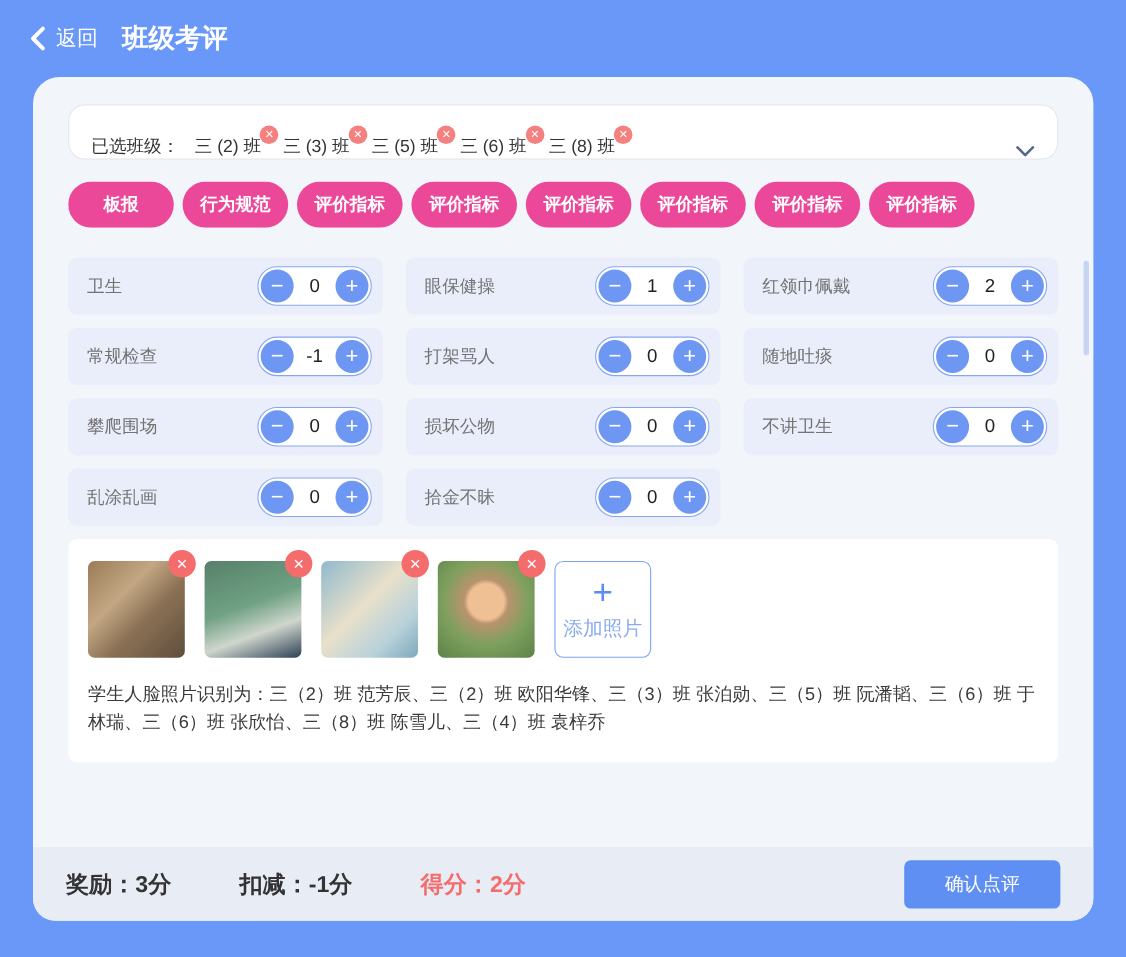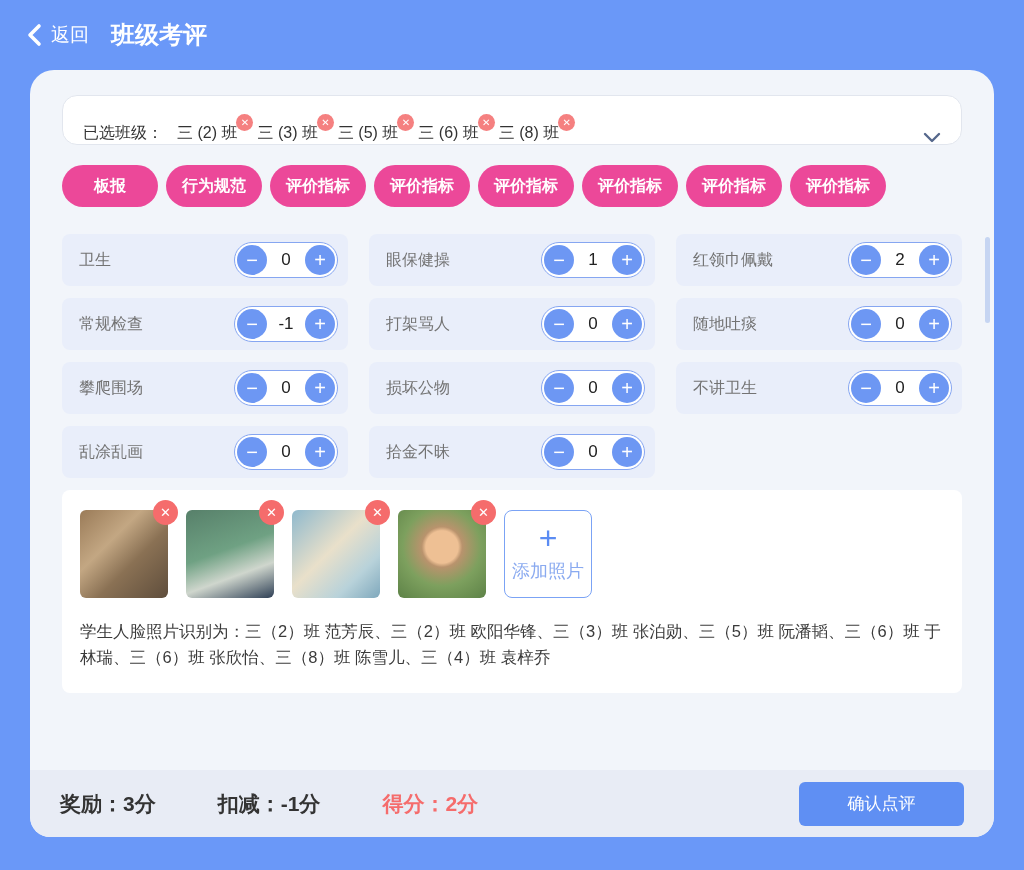--- a/index.html
+++ b/index.html
@@ -71,21 +71,21 @@
                cursor:pointer; gap:8px; }
   .add-plus { color:#5b8cf3; font-size:32px; line-height:26px; }
   .add-label { color:#8aaaf0; font-size:18px; }
   .recog-text { margin-top:20px; font-size:16.5px; color:#3a3a3a; line-height:1.6; }
 
   
   .footer { position:absolute; left:0; bottom:0; width:100%; height:67px; background:#e8ecf5;
             border-radius:0 0 20px 20px; display:flex; align-items:center; padding:0 30px; }
   .score-item { font-size:21px; font-weight:bold; color:#333; margin-right:62px; }
   .score-item.red { color:#f56c6c; }
-  .confirm-btn { margin-left:auto; width:165px; height:44px; background:#5f8ff3; color:#fff;
+  .confirm-btn { margin-left:auto; width:142px; height:44px; background:#5f8ff3; color:#fff;
                  border:none; border-radius:6px; font-size:17px; cursor:pointer; font-family:inherit; }
 
   
   .scroll-thumb { position:absolute; right:4px; top:167px; width:5px; height:86px;
                   background:#c6d5f2; border-radius:3px; }
 </style>
 </head>
 <body>
 
 <div class="topbar">

